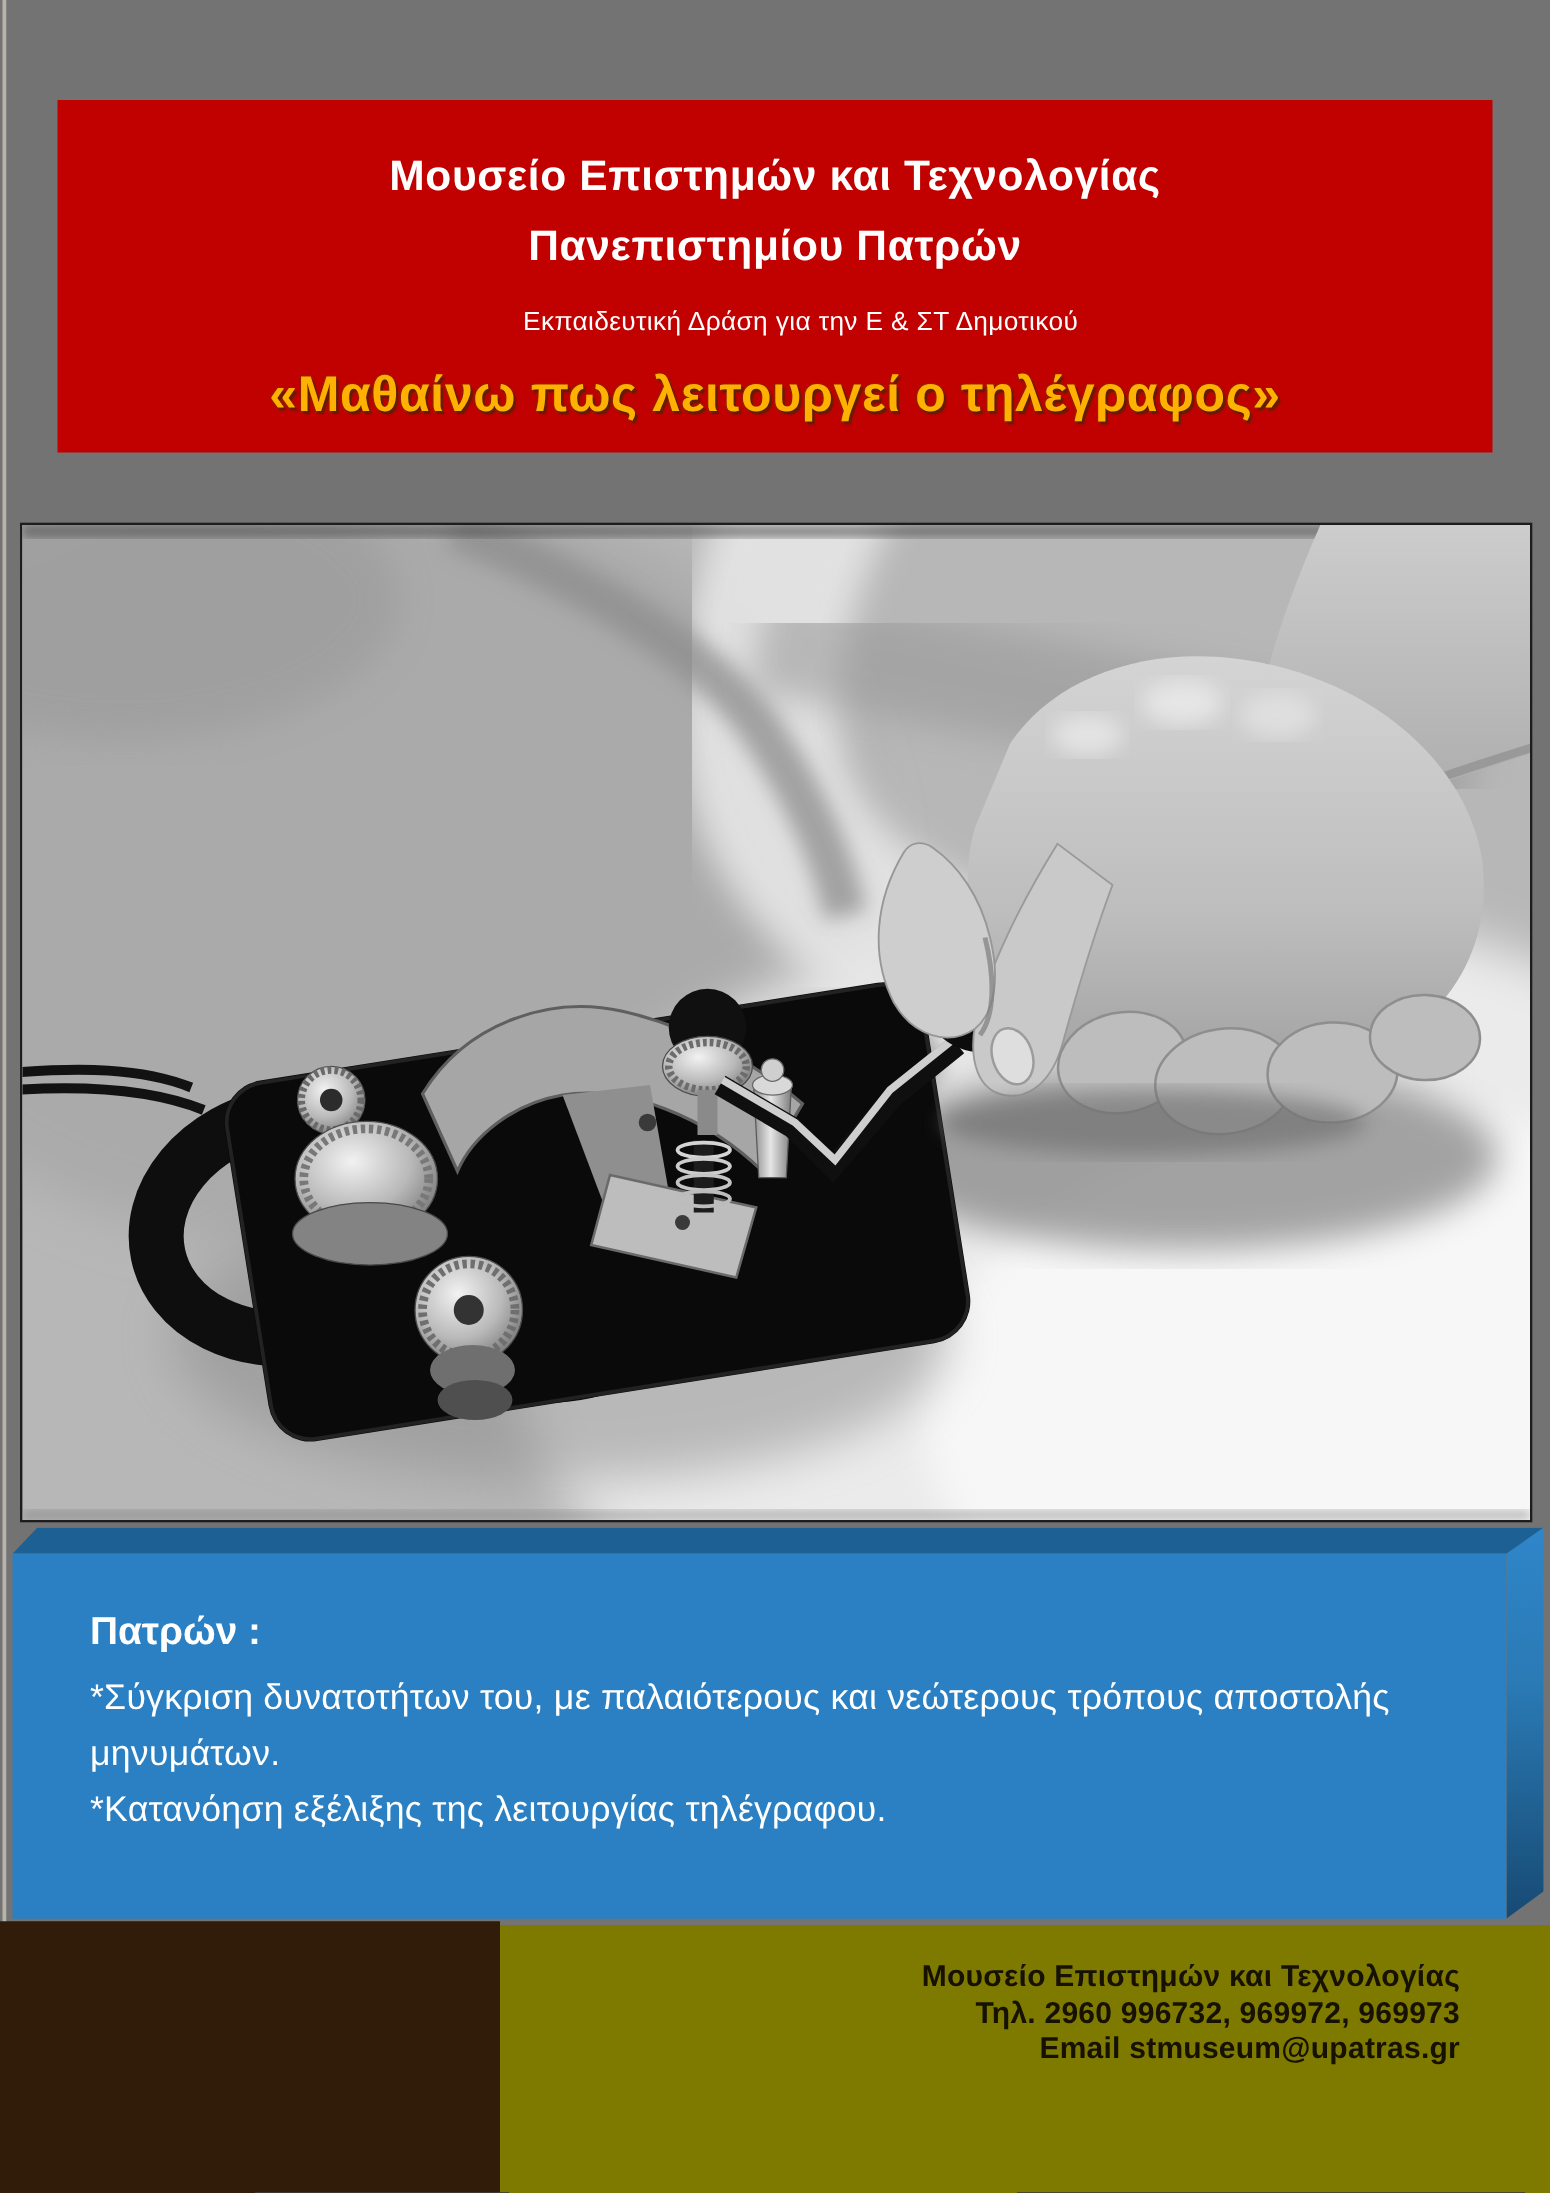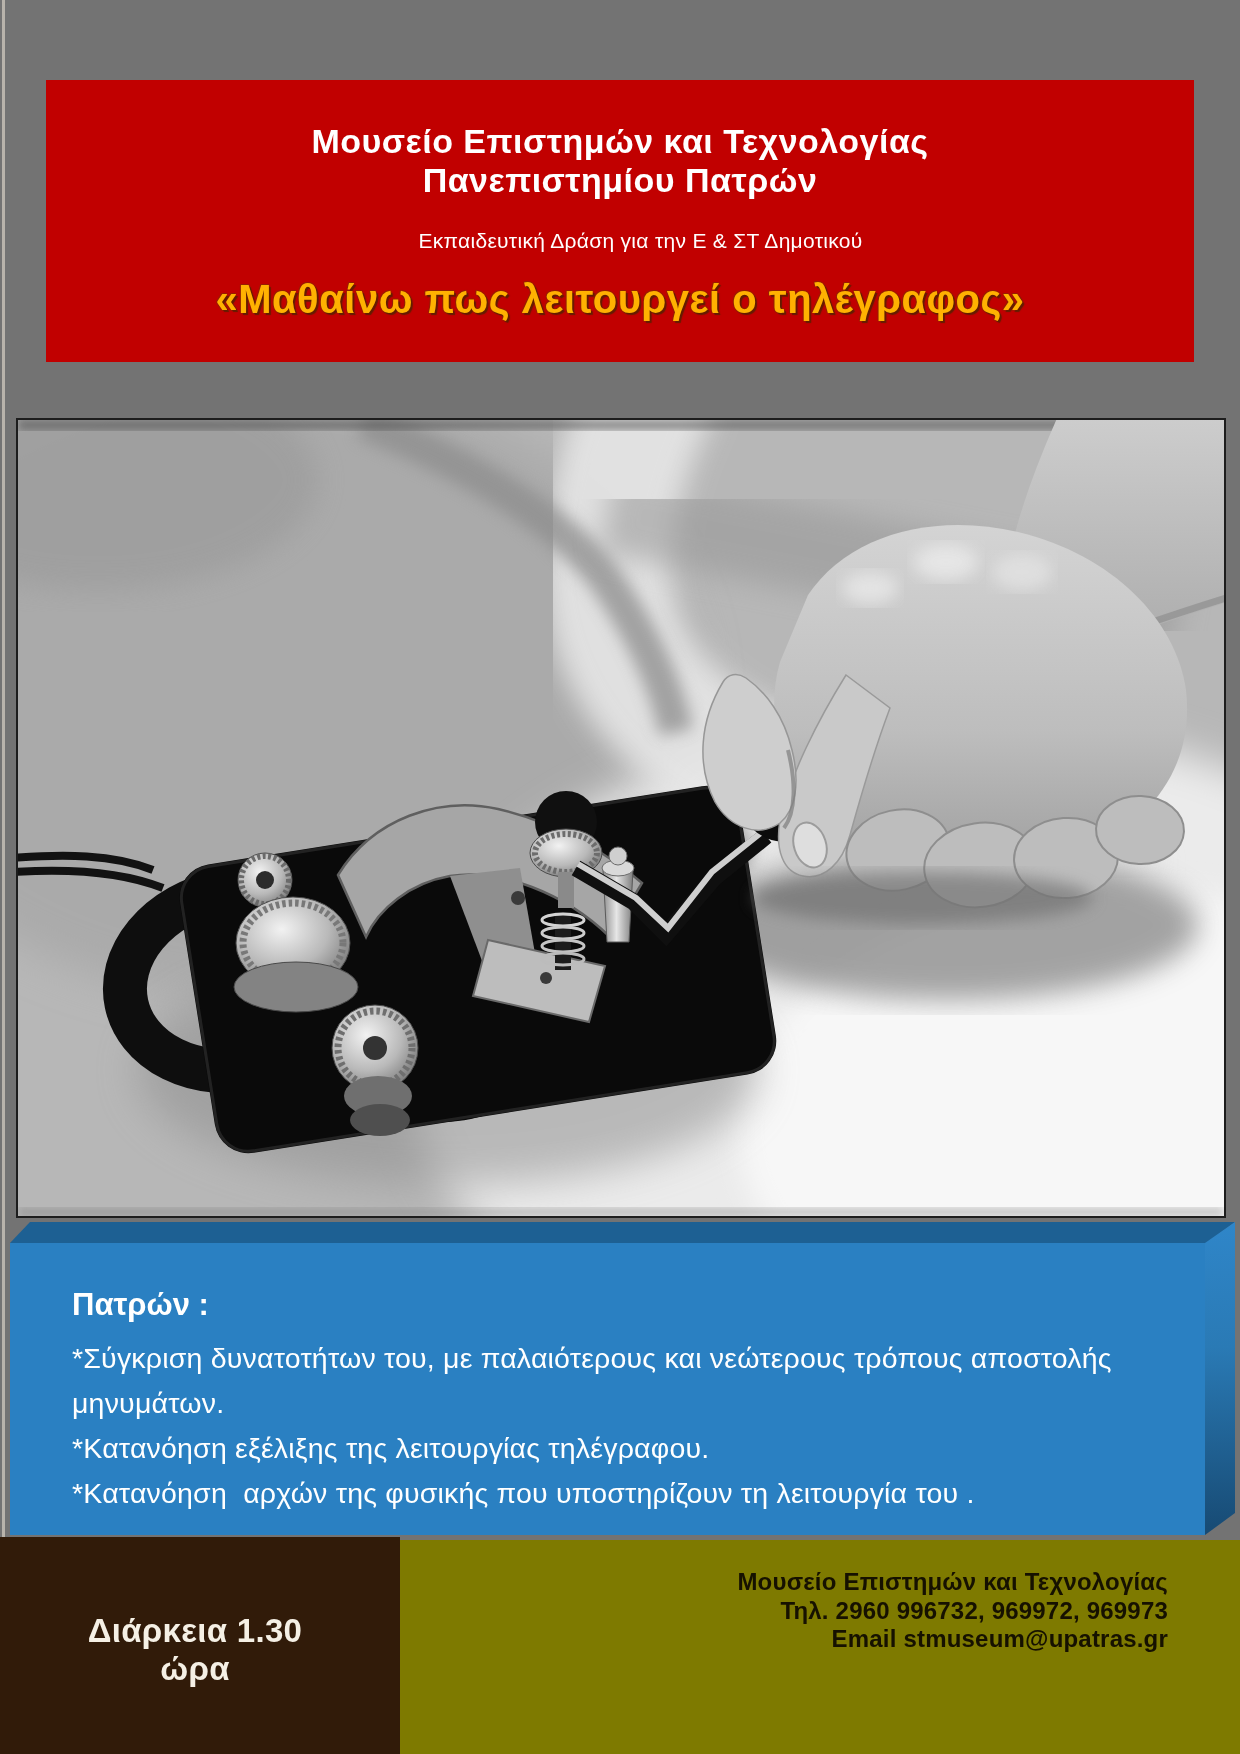--- a/index.html
+++ b/index.html
@@ -10,21 +10,21 @@
   }
   .edge-line{position:absolute;left:2px;top:0;width:3px;height:1538px;
     background:#cfc8bd;opacity:.75;}
   
   .banner{
     position:absolute;left:46px;top:80px;width:1148px;height:282px;
     background:#c10000;display:flex;flex-direction:column;align-items:center;
     text-align:center;color:#ffffff;
   }
   .banner .t1{margin-top:42px;font-size:34px;font-weight:700;letter-spacing:.5px;}
-  .banner .t2{margin-top:0;font-size:34px;font-weight:700;letter-spacing:.5px;}
+  .banner .t2{margin-top:17px;font-size:34px;font-weight:700;letter-spacing:.5px;}
   .banner .sub{margin-top:29px;font-size:21px;font-weight:400;letter-spacing:.3px;margin-left:41px;}
   .banner .activity{
     margin-top:24px;font-size:40px;font-weight:700;color:#ffb101;letter-spacing:.5px;
     text-shadow:2px 2px 1px rgba(95,30,0,.95),-1px -1px 0 rgba(130,45,0,.55),1px -1px 0 rgba(130,45,0,.4),-1px 1px 0 rgba(130,45,0,.4);
   }
   
   .photo{
     position:absolute;left:16px;top:418px;width:1210px;height:800px;
     border:2px solid #1d1d1d;box-sizing:border-box;background:#b7b7b7;
   }
@@ -210,24 +210,22 @@
       </g>
     </svg>
   </div>
 
   <div class="goals-top"></div>
   <div class="goals-side"></div>
   <div class="goals-front">
     <div class="heading">Πατρών :</div>
     <div class="goal">*Σύγκριση δυνατοτήτων του, με παλαιότερους και νεώτερους τρόπους αποστολής μηνυμάτων.</div>
     <div class="goal">*Κατανόηση εξέλιξης της λειτουργίας τηλέγραφου.</div>
-    <div class="goal">*Κατανόηση  αρχών της φυσικής που υποστηρίζουν τη λειτουργία του .</div>
   </div>
 
   <div class="bottom-left"></div>
   <div class="contact-panel"></div>
-  <div class="duration">Διάρκεια 1.30 ώρα</div>
   <div class="contact-lines">
     <div>Μουσείο Επιστημών και Τεχνολογίας</div>
     <div>Τηλ. 2960 996732, 969972, 969973</div>
     <div>Email stmuseum@upatras.gr</div>
   </div>
 </div>
 
 </body></html>

